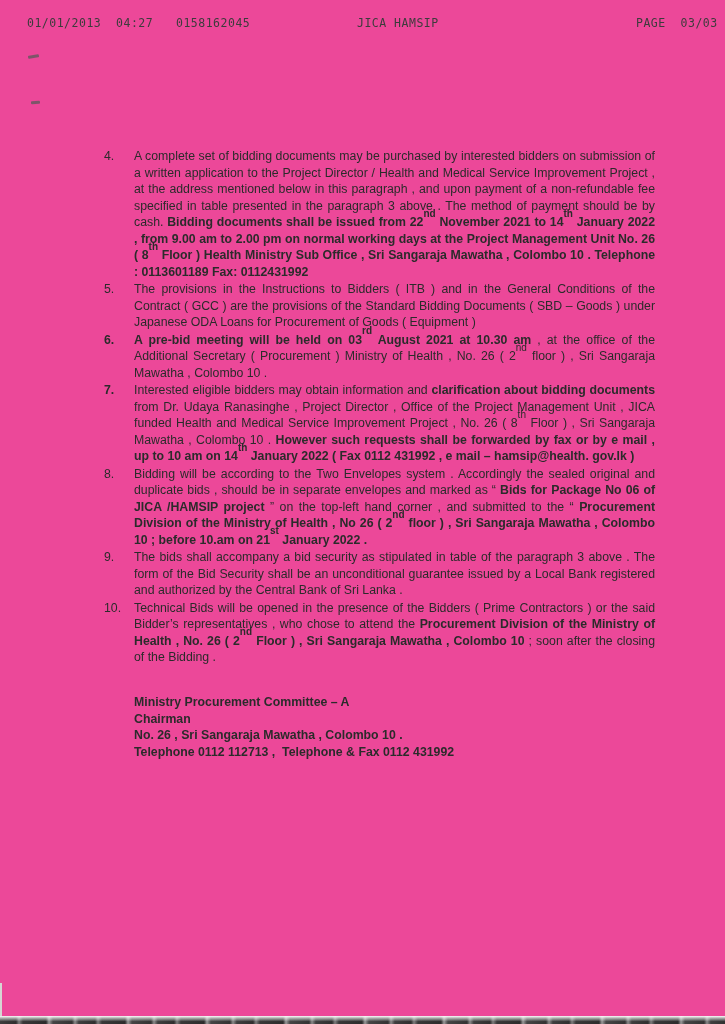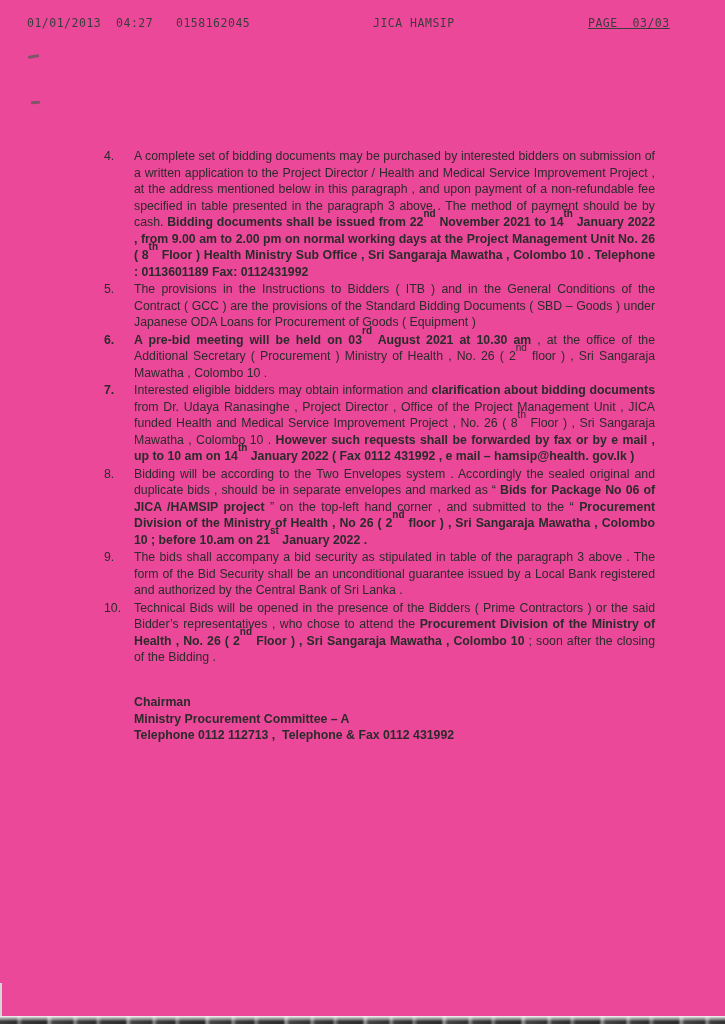--- a/index.html
+++ b/index.html
@@ -17,22 +17,22 @@
   }
   
   .fax-header {
     position: absolute; top: 16px; left: 0; right: 0; height: 16px;
     font-family: "DejaVu Sans Mono", monospace;
     font-size: 11.5px; color: #3c3c3c; letter-spacing: 0.5px;
   }
   .fax-header span { position: absolute; white-space: pre; }
   .fh-datetime { left: 27px; }
   .fh-number   { left: 176px; }
-  .fh-title    { left: 373px; text-align: center; }
-  .fh-page     { left: 588px; text-decoration: underline; }
+  .fh-title    { left: 357px; text-align: center; }
+  .fh-page     { left: 636px; }
 
   
   .smudge {
     position: absolute; background: #5a5a5a; border-radius: 1px; opacity: .75;
   }
   .smudge-1 { left: 28px; top: 55px;  width: 11px; height: 3px; transform: rotate(-9deg); }
   .smudge-2 { left: 31px; top: 101px; width: 9px;  height: 3px; transform: rotate(-4deg); }
 
   
   .doc-list {
@@ -111,21 +111,22 @@
         <span class="item-num">9.</span>
         <div class="item-text"><span>The bids shall accompany a bid security as stipulated in table of the paragraph 3 above . The form of the Bid Security shall be an unconditional guarantee issued by a Local Bank registered and authorized by the Central Bank of Sri Lanka .</span></div>
       </div>
       <div class="list-item">
         <span class="item-num">10.</span>
         <div class="item-text"><span>Technical Bids will be opened in the presence of the Bidders ( Prime Contractors ) or the said Bidder’s representatives , who chose to attend the </span><span class="b">Procurement Division of the Ministry of Health , No. 26 ( 2</span><sup class="ord b">nd</sup><span class="b"> Floor ) , Sri Sangaraja Mawatha , Colombo 10 </span><span>; soon after the closing of the Bidding .</span></div>
       </div>
     </div>
 
   <div class="signature" id="signature">
+      <div class="sig-line"><span class="b">Ministry Procurement Committee – A</span></div>
       <div class="sig-line"><span class="b">Chairman</span></div>
-      <div class="sig-line"><span class="b">Ministry Procurement Committee – A</span></div>
+      <div class="sig-line"><span class="b">No. 26 , Sri Sangaraja Mawatha , Colombo 10 .</span></div>
       <div class="sig-line"><span class="b">Telephone 0112 112713 ,  Telephone &amp; Fax 0112 431992</span></div>
     </div>
 
   <div class="scan-left-edge"></div>
   <div class="scan-bottom-band"></div>
 
 </div>
 
 </body></html>

